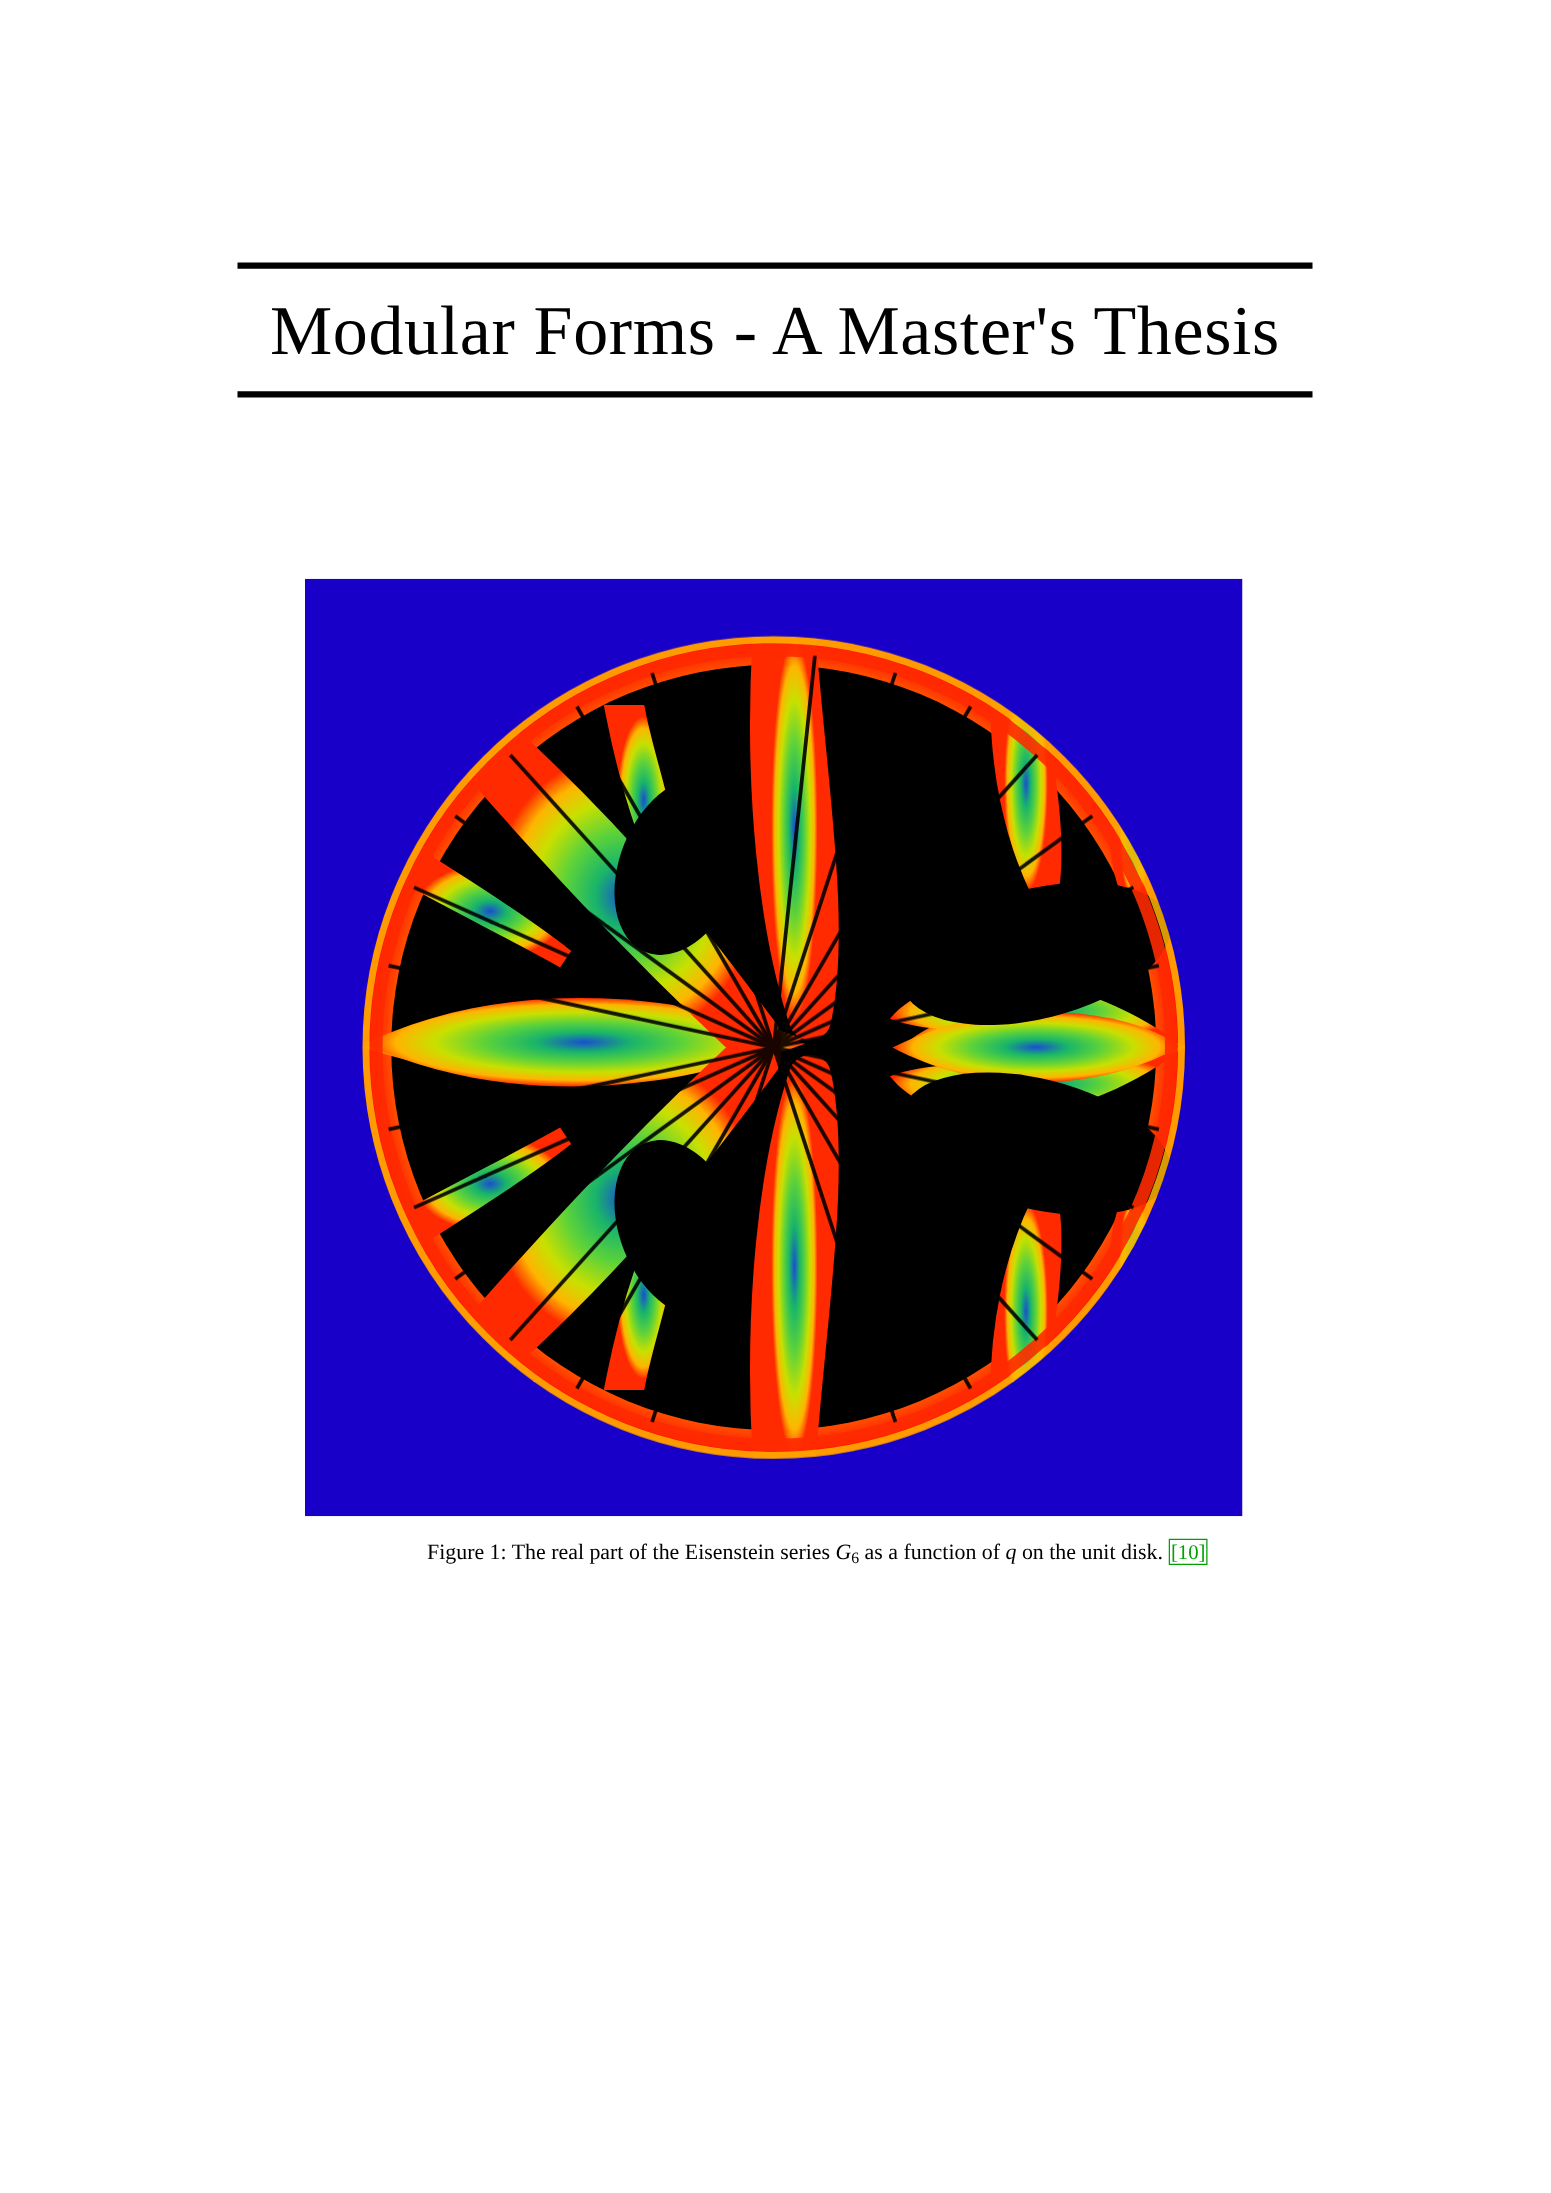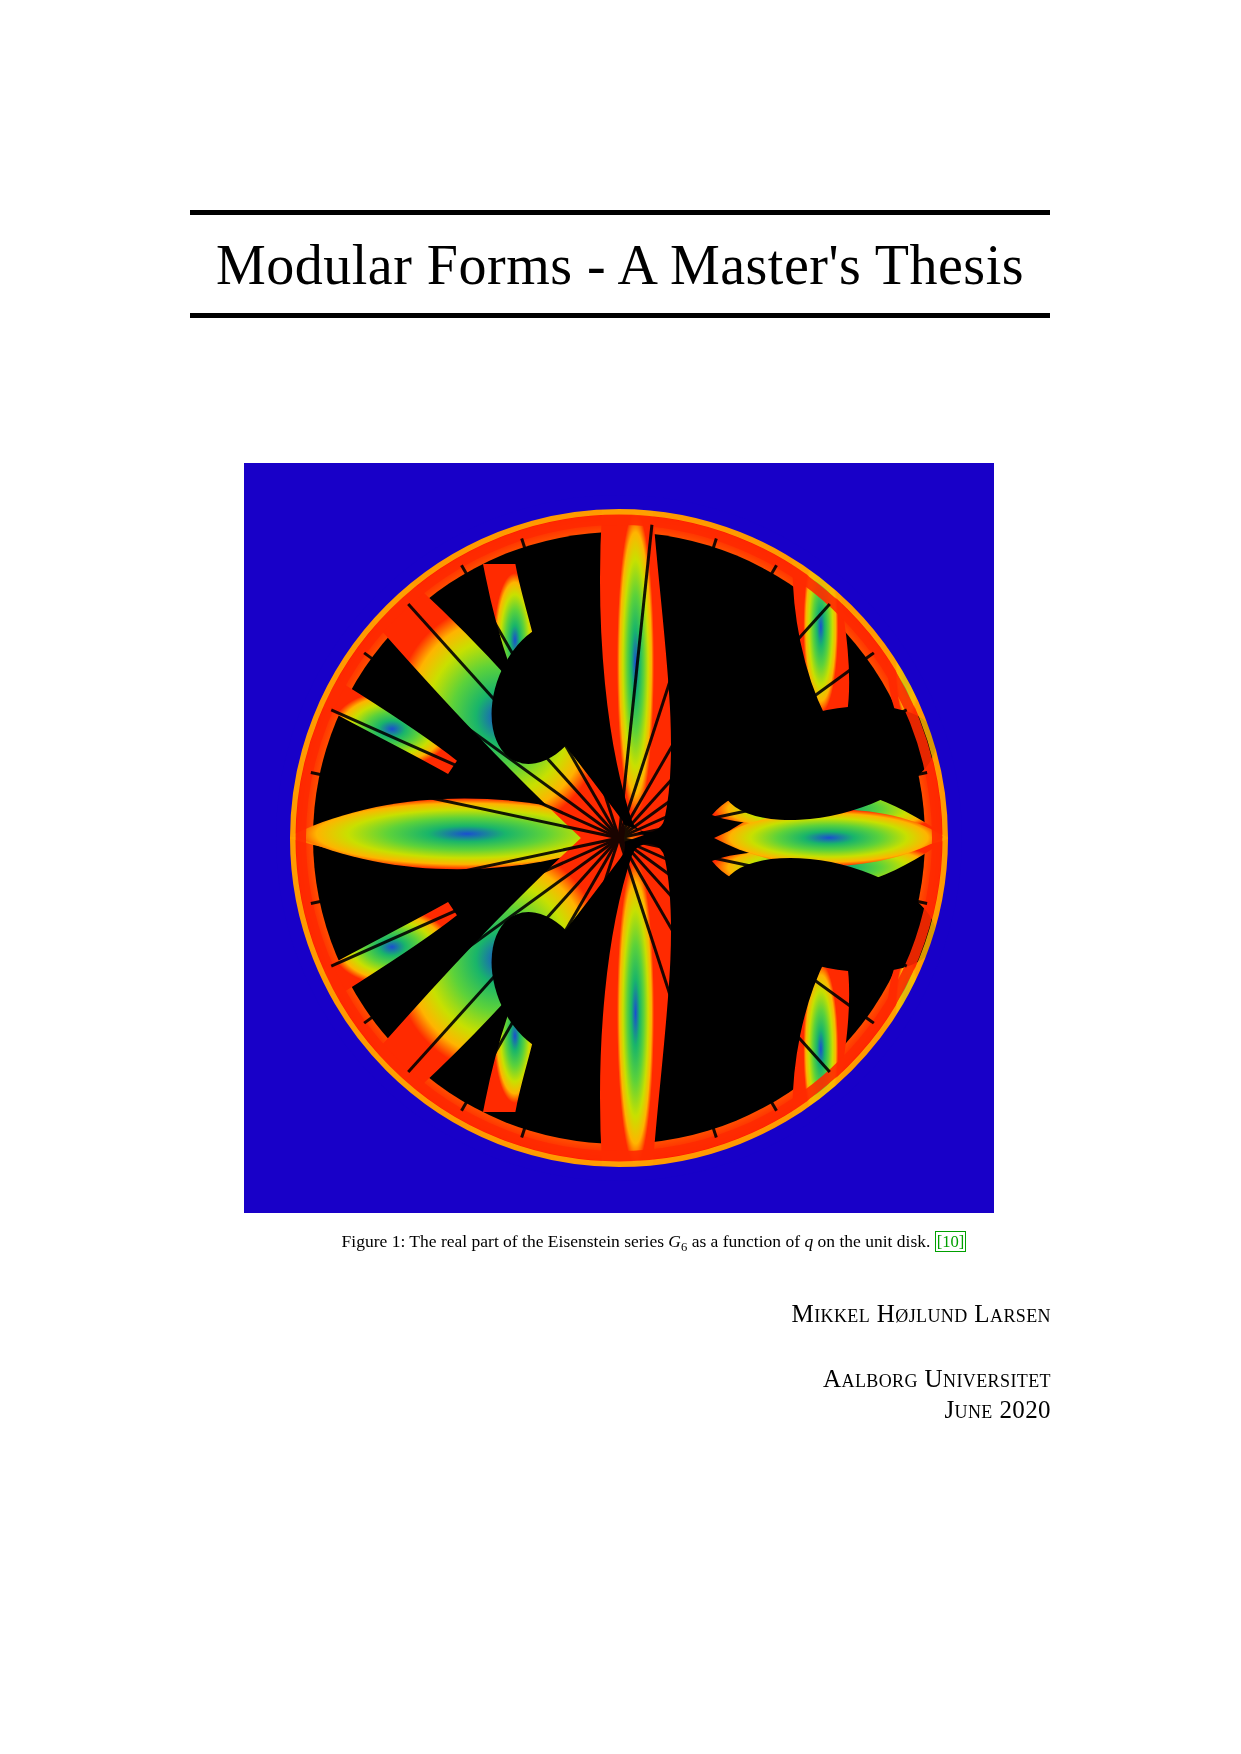--- a/index.html
+++ b/index.html
@@ -250,19 +250,14 @@
       <span>Figure 1:</span>
       <span>The real part of the Eisenstein series</span>
       <span class="mathvar"><span>G</span><span class="sub">6</span></span>
       <span>as a function of</span>
       <span class="mathvar">q</span>
       <span>on the unit disk.</span>
       <a href="#" class="cite-link">[10]</a>
     </div>
   </div>
 
-  <div class="author-block">
-    <div class="author-name smallcaps">Mikkel Højlund Larsen</div>
-    <div class="affiliation smallcaps">Aalborg Universitet</div>
-    <div class="date-line smallcaps">June 2020</div>
-  </div>
 
 </div>
 
 </body></html>

